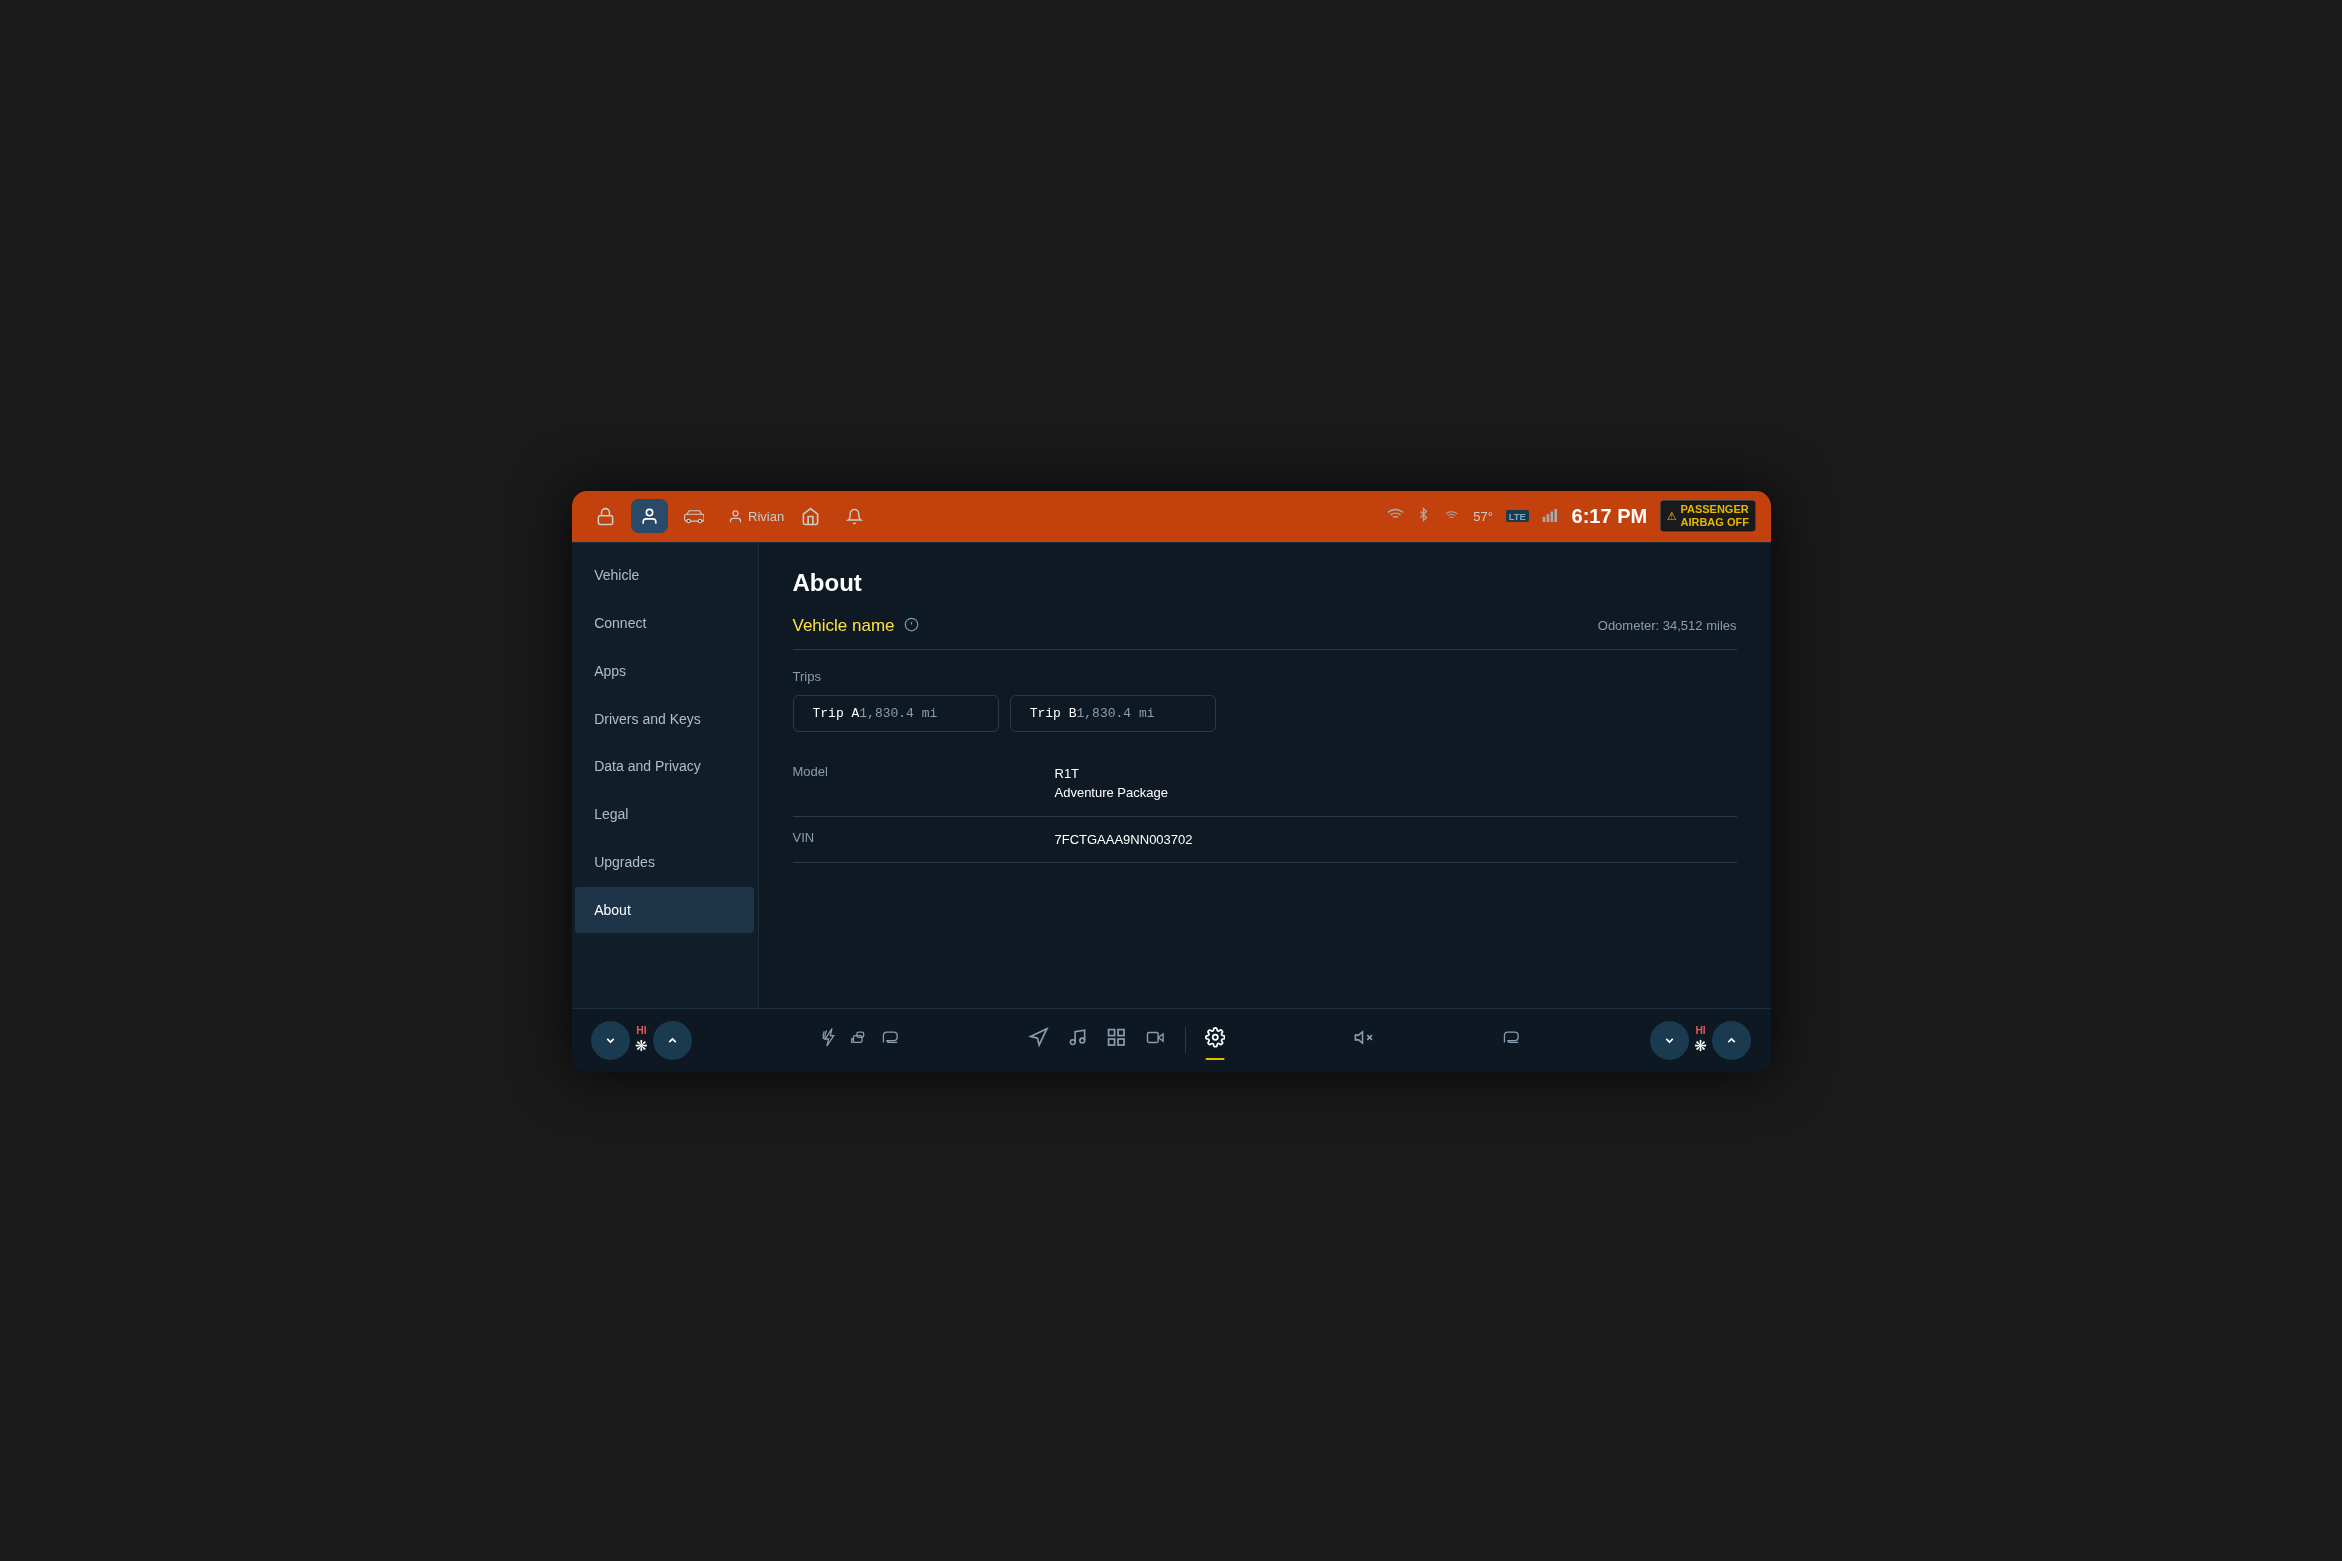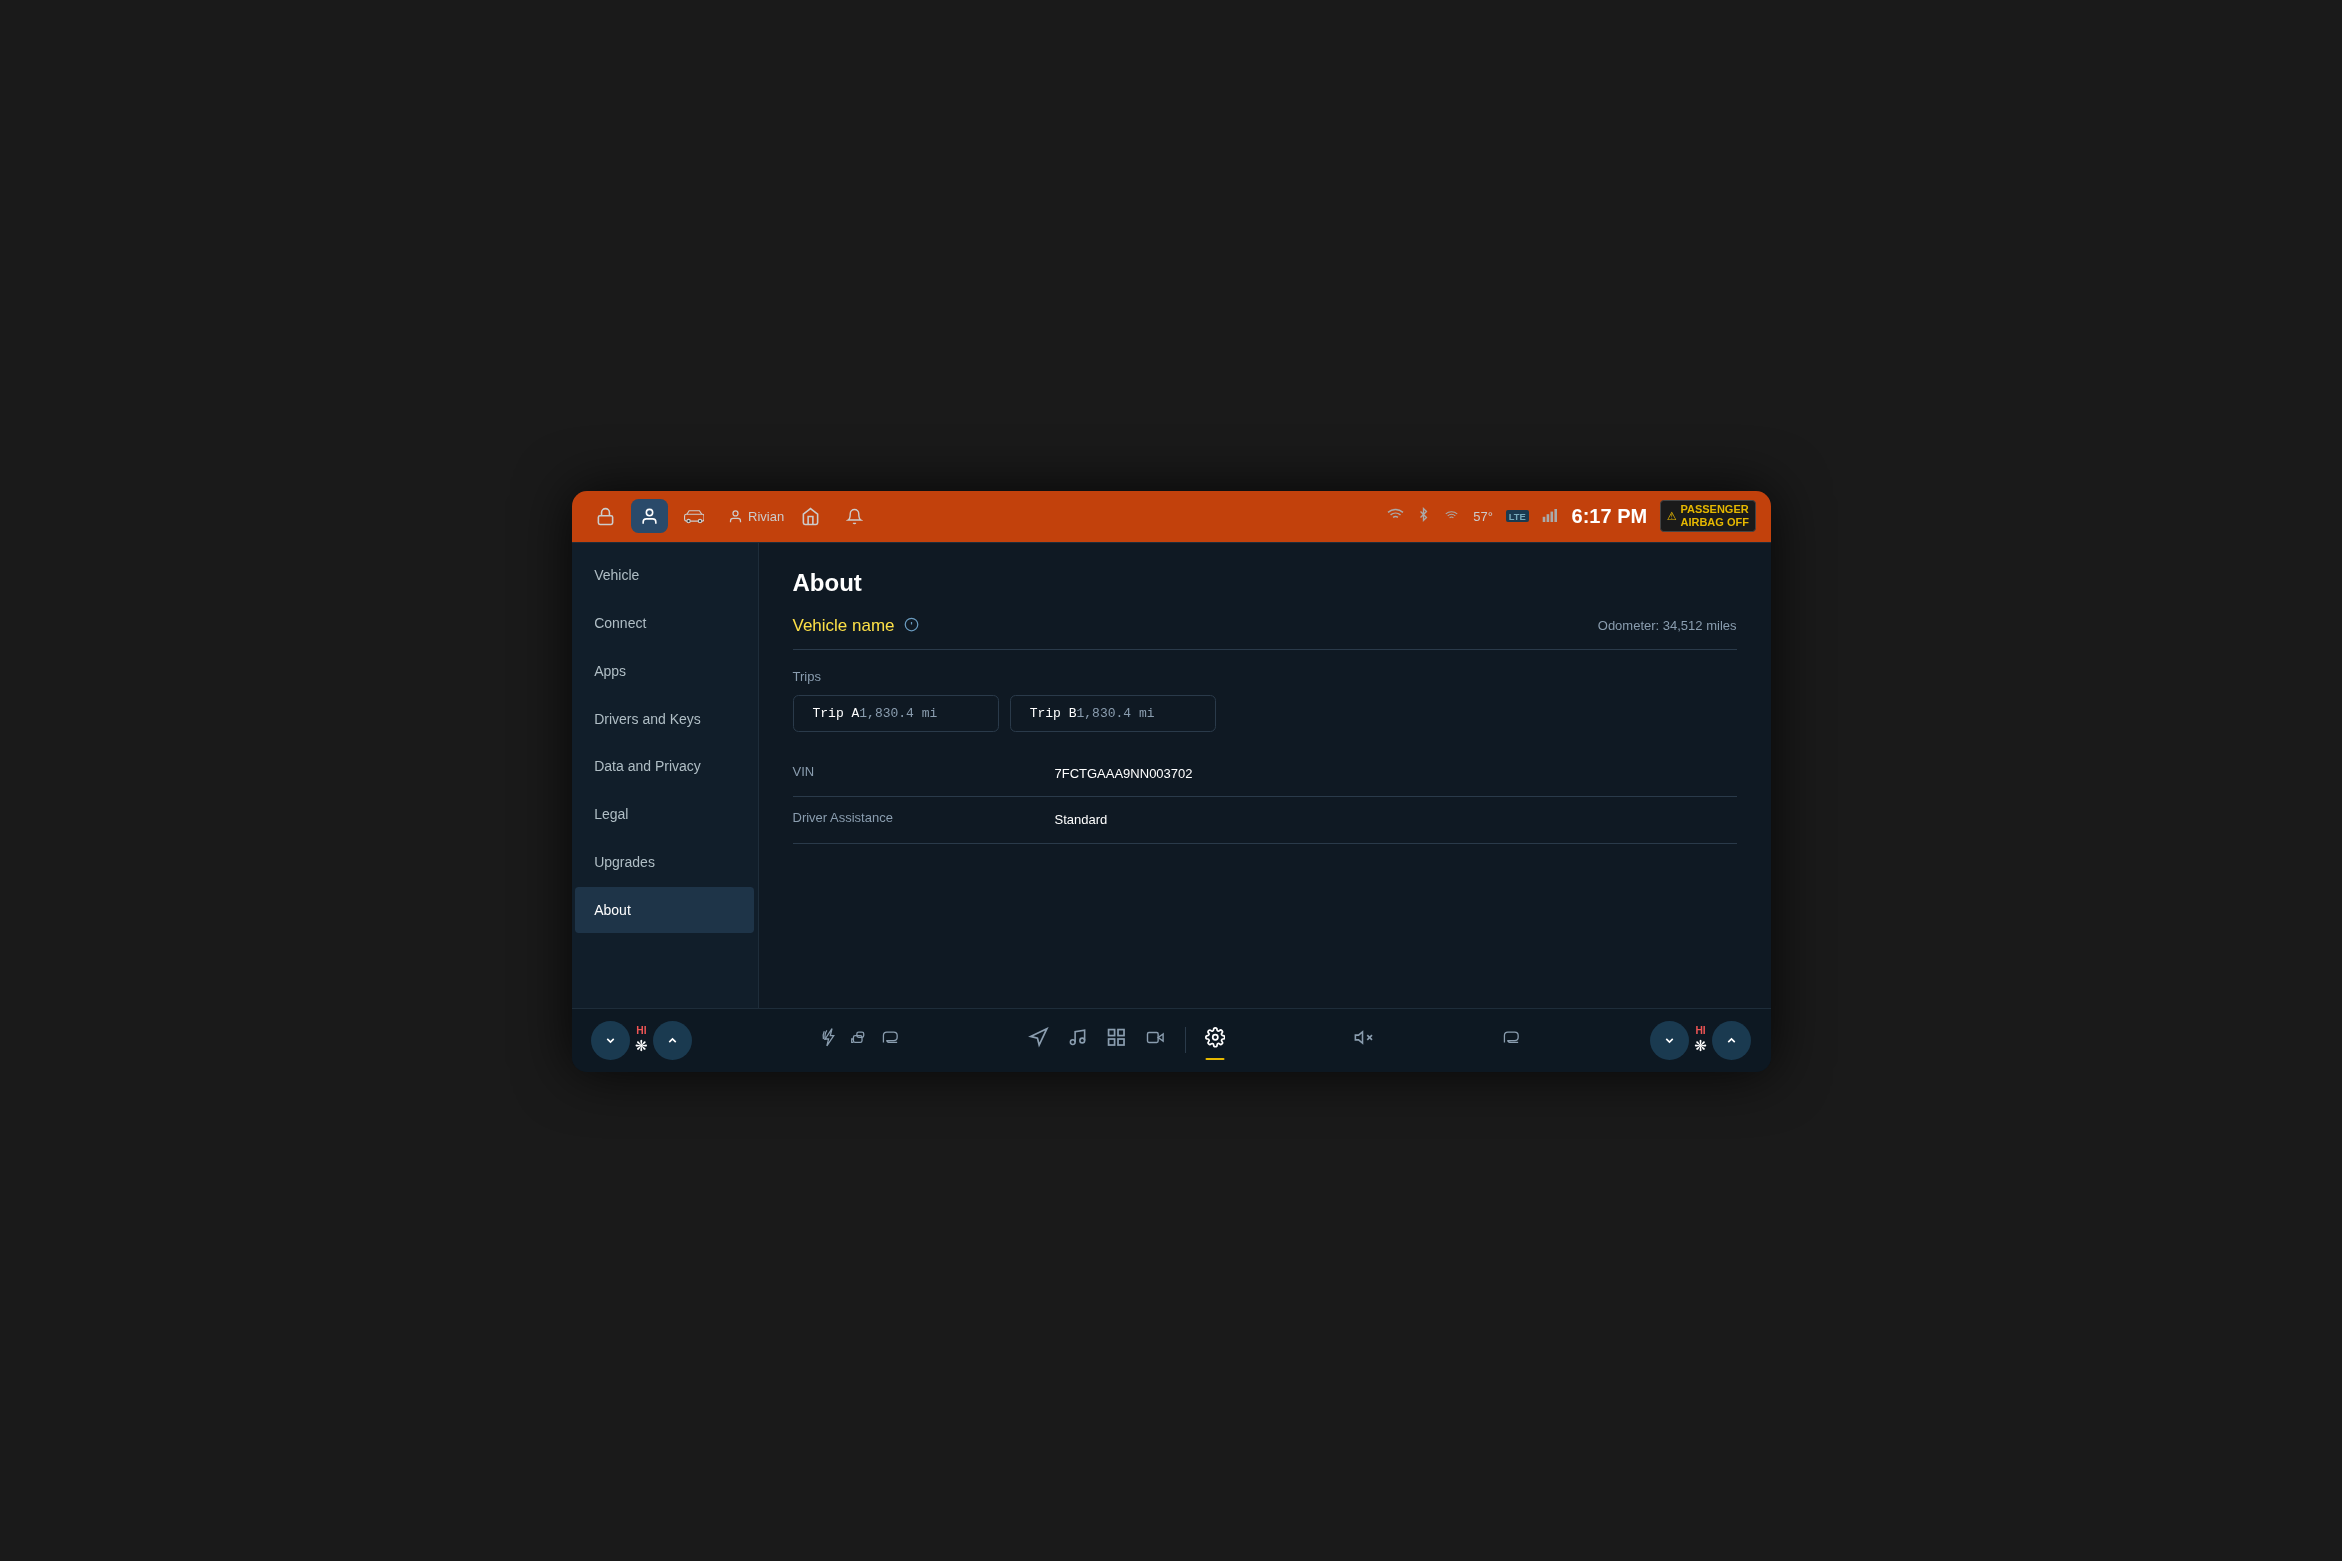--- a/index.html
+++ b/index.html
@@ -458,30 +458,33 @@
         <div class="trip-card">
           <span class="trip-label">Trip A</span>
           <span class="trip-value">1,830.4 mi</span>
         </div>
         <div class="trip-card">
           <span class="trip-label">Trip B</span>
           <span class="trip-value">1,830.4 mi</span>
         </div>
       </div>
 
+      <div class="info-row">
+        <div class="info-row-label">Model</div>
+        <div class="info-row-value">
+          <div>R1T</div>
+          <div>Adventure Package</div>
+        </div>
+      </div>
 
       <div class="info-row">
         <div class="info-row-label">VIN</div>
         <div class="info-row-value">7FCTGAAA9NN003702</div>
       </div>
 
-      <div class="info-row">
-        <div class="info-row-label">Driver Assistance</div>
-        <div class="info-row-value">Standard</div>
-      </div>
     </div>
   </div>
 
   <div class="bottom-bar">
 
     <div class="bottom-control-group">
       <div class="ctrl-btn">
         <svg width="13" height="13" viewBox="0 0 24 24" fill="none" stroke="white" stroke-width="3">
           <polyline points="6 9 12 15 18 9"></polyline>
         </svg>

